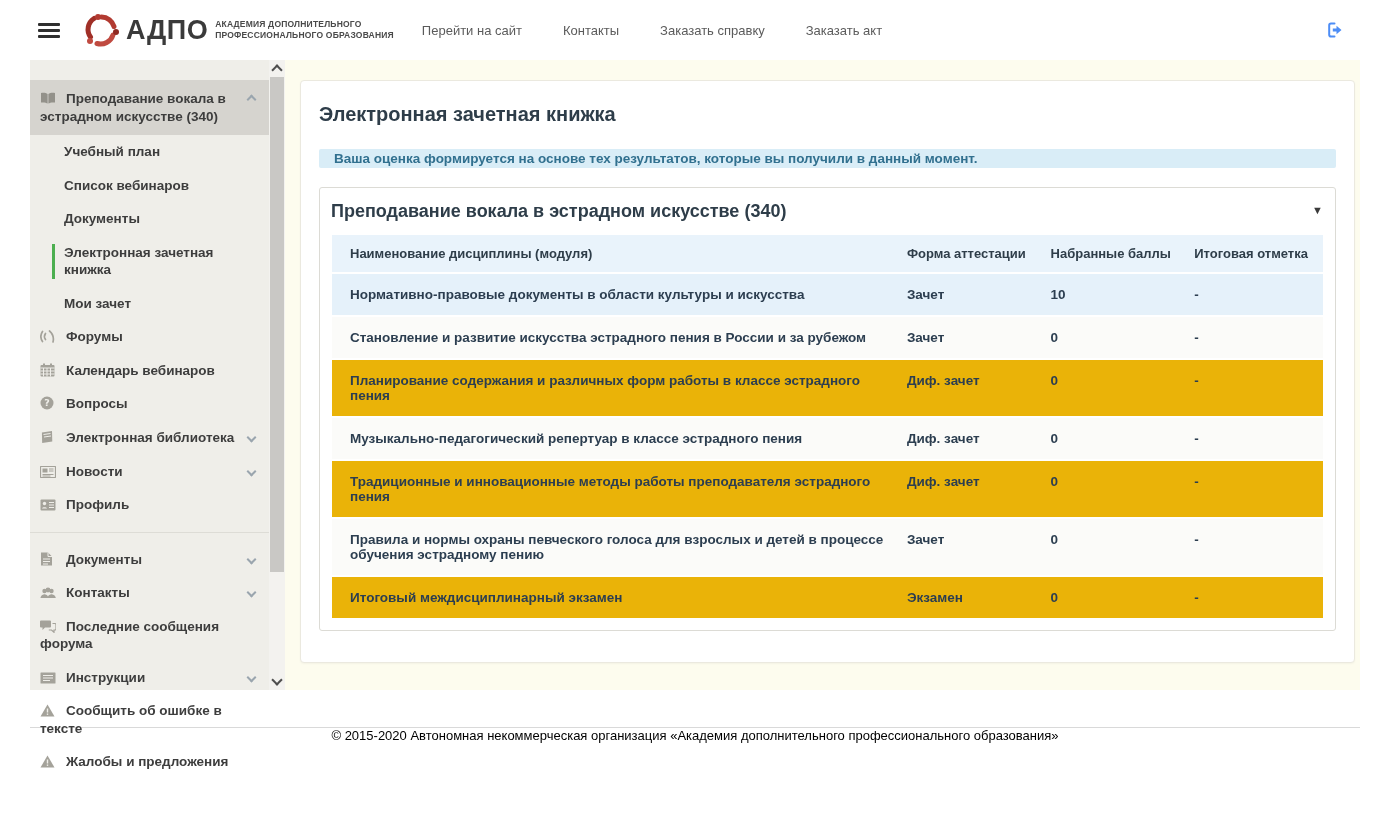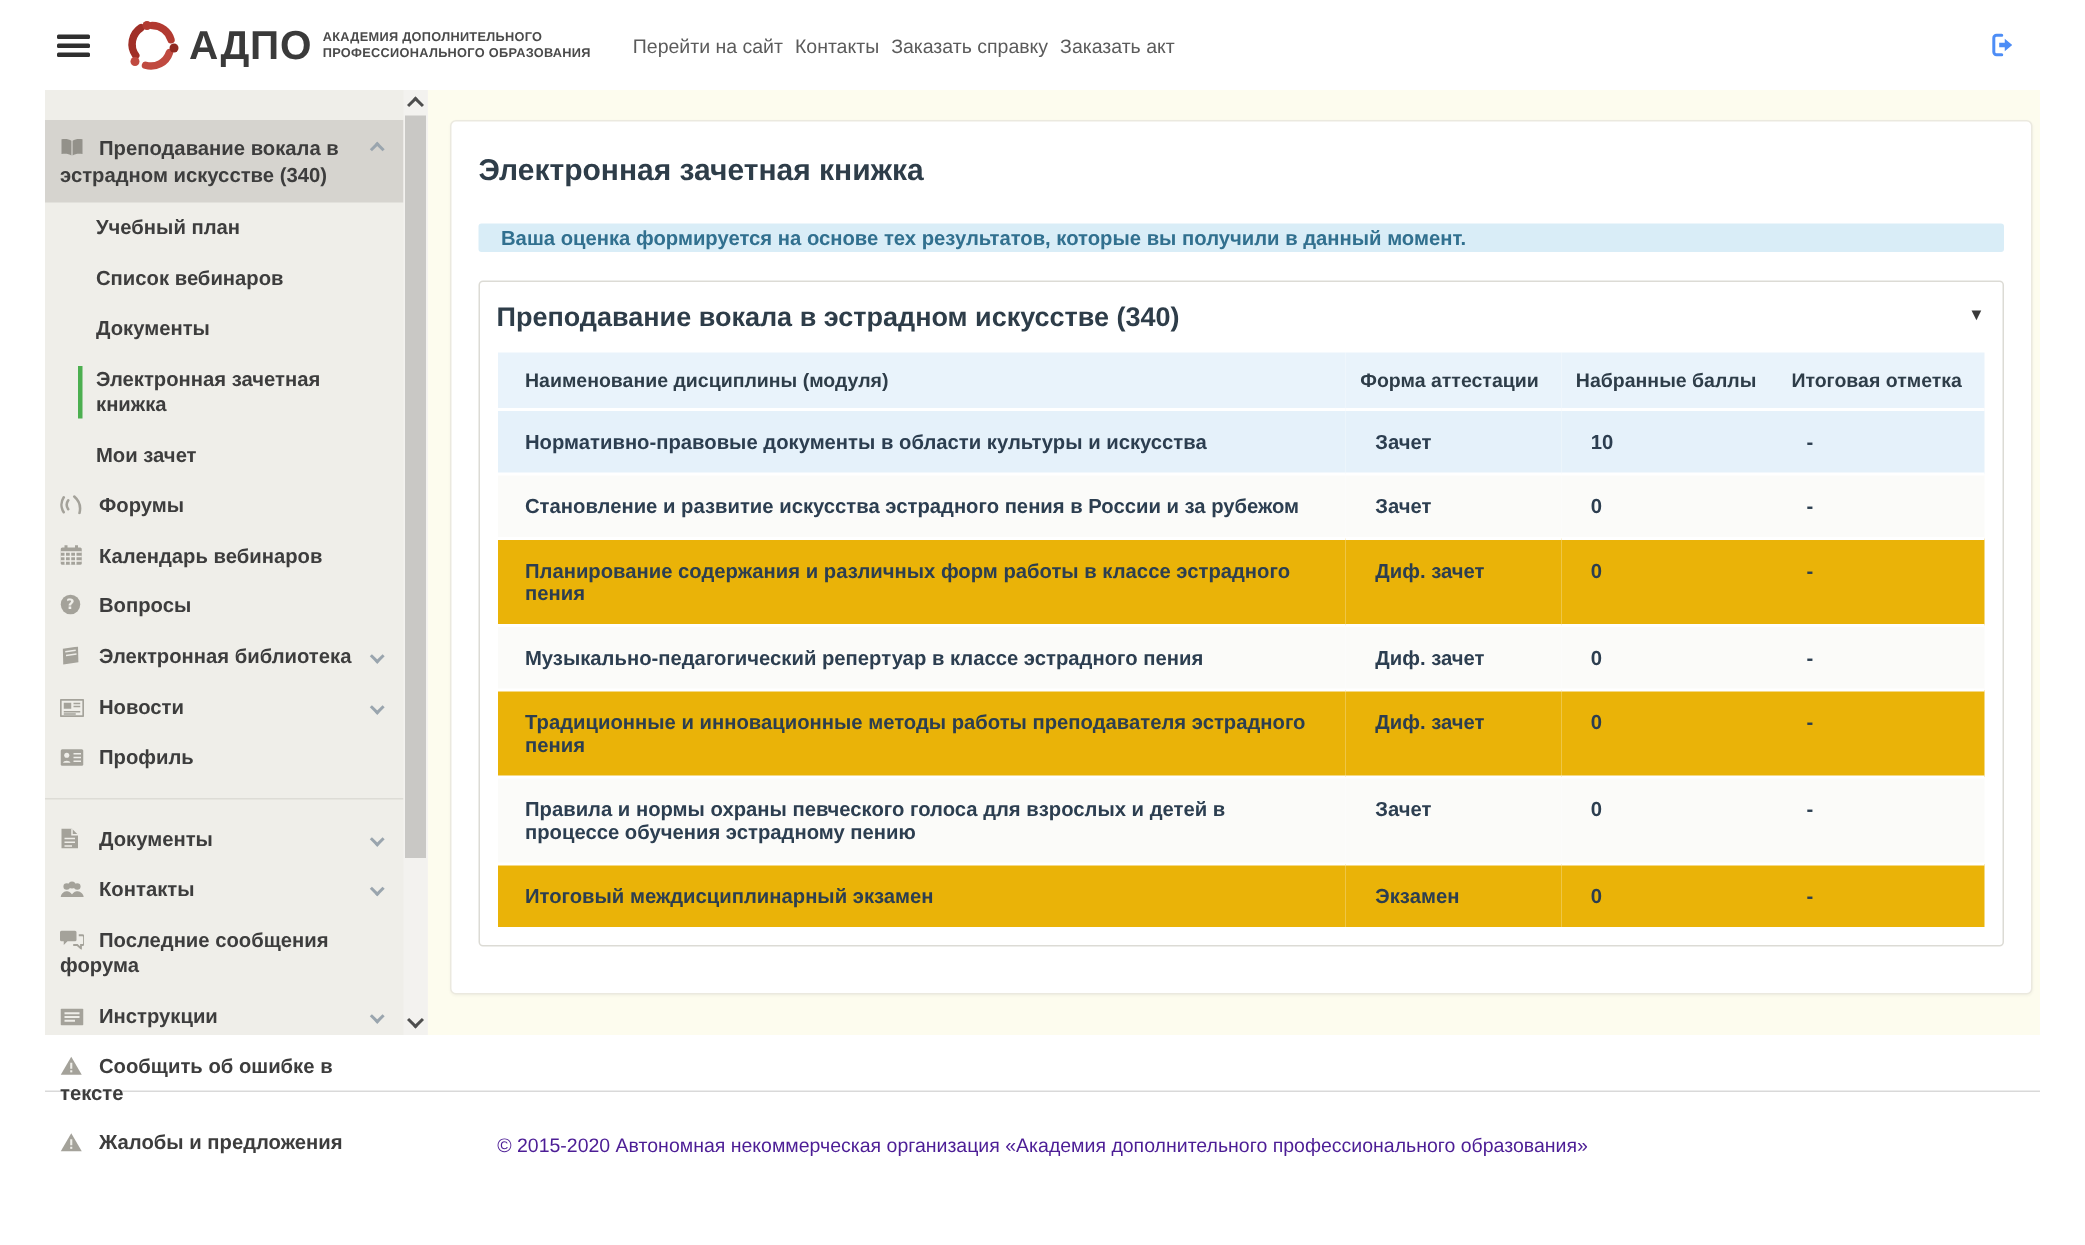--- a/index.html
+++ b/index.html
@@ -6,21 +6,21 @@
   html,body { width:1390px; height:830px; background:#fff; overflow:hidden;
     font-family:"Liberation Sans","DejaVu Sans",sans-serif; }
 
   
   .header { height:60px; display:flex; align-items:center; padding:0 45px 0 38px; background:#fff; }
   .burger { width:22px; cursor:pointer; margin-right:22px; }
   .burger span { display:block; height:3px; background:#2f2f2f; margin:3px 0; border-radius:1px; }
   .brand { display:flex; align-items:center; cursor:pointer; }
   .brand-abbr { font-size:27px; font-weight:bold; color:#3a3a3a; letter-spacing:.5px; margin:0 7px 0 6px; }
   .brand-cap { font-size:8.5px; font-weight:bold; color:#4a4a4a; line-height:1.25; letter-spacing:.2px; }
-  .topnav { display:flex; gap:8px; margin-left:28px; }
+  .topnav { display:flex; gap:41px; margin-left:28px; }
   .topnav a { font-size:13px; color:#5b5b5b; text-decoration:none; cursor:pointer; }
   .logout { margin-left:auto; cursor:pointer; display:flex; align-items:center; }
 
   
   .wrap { display:flex; margin:0 30px; height:630px; }
 
   
   .sidebar { width:255px; background:#efeee9; position:relative; padding:20px 16px 0 0; flex:none; }
   .sb-inner { padding-right:0; }
   .sb-item { position:relative; display:block; padding:8px 26px 8px 10px; font-size:13.5px;
@@ -51,32 +51,32 @@
   .alert { background:#d9edf7; color:#31708f; font-size:13.5px; font-weight:600;
     padding:2px 15px; border-radius:2px; margin-bottom:19px; }
   .panel { border:1px solid #dcdbd5; border-radius:3px; }
   .panel-head { position:relative; padding:13px 30px 13px 11px; cursor:pointer; }
   .panel-head h2 { font-size:18px; font-weight:bold; color:#2e3d49; }
   .panel-caret { position:absolute; right:12px; top:16px; font-size:11px; color:#3a3a3a; cursor:pointer; }
   .panel-body { padding:0 12px 12px; }
   table { width:100%; border-collapse:collapse; }
   th { background:#e9f3fb; text-align:left; vertical-align:top; padding:11px 10px;
     font-size:13px; color:#2e3d49; }
-  td { vertical-align:top; padding:13px 20px; font-size:13.5px; font-weight:600; color:#2c3e50; border-top:2px solid #fff; }
+  td { vertical-align:top; padding:13px 10px; font-size:13.5px; font-weight:600; color:#2c3e50; border-top:2px solid #fff; }
   th:first-child, td:first-child { width:57%; padding-left:18px; }
   th:nth-child(2), td:nth-child(2) { width:14.5%; }
   th:nth-child(3), td:nth-child(3) { width:14.5%; }
   th:nth-child(4), td:nth-child(4) { width:14%; }
   tr.hl td { background:#e5f1fa; }
   tr.odd td { background:#eab308; }
   tr.even td { background:#fbfbf9; }
 
   
   .footer { margin:37px 30px 0; border-top:1px solid #d9d9d9; text-align:center; }
-  .footer p { margin-top:28px; font-size:13px; color:#4c1d95; }
+  .footer p { font-size:13px; color:#000000; }
 
   .ico svg { display:block; }
 </style>
 </head>
 <body>
 
 <div class="header">
   <div class="burger">
     <span></span>
       <span></span>

